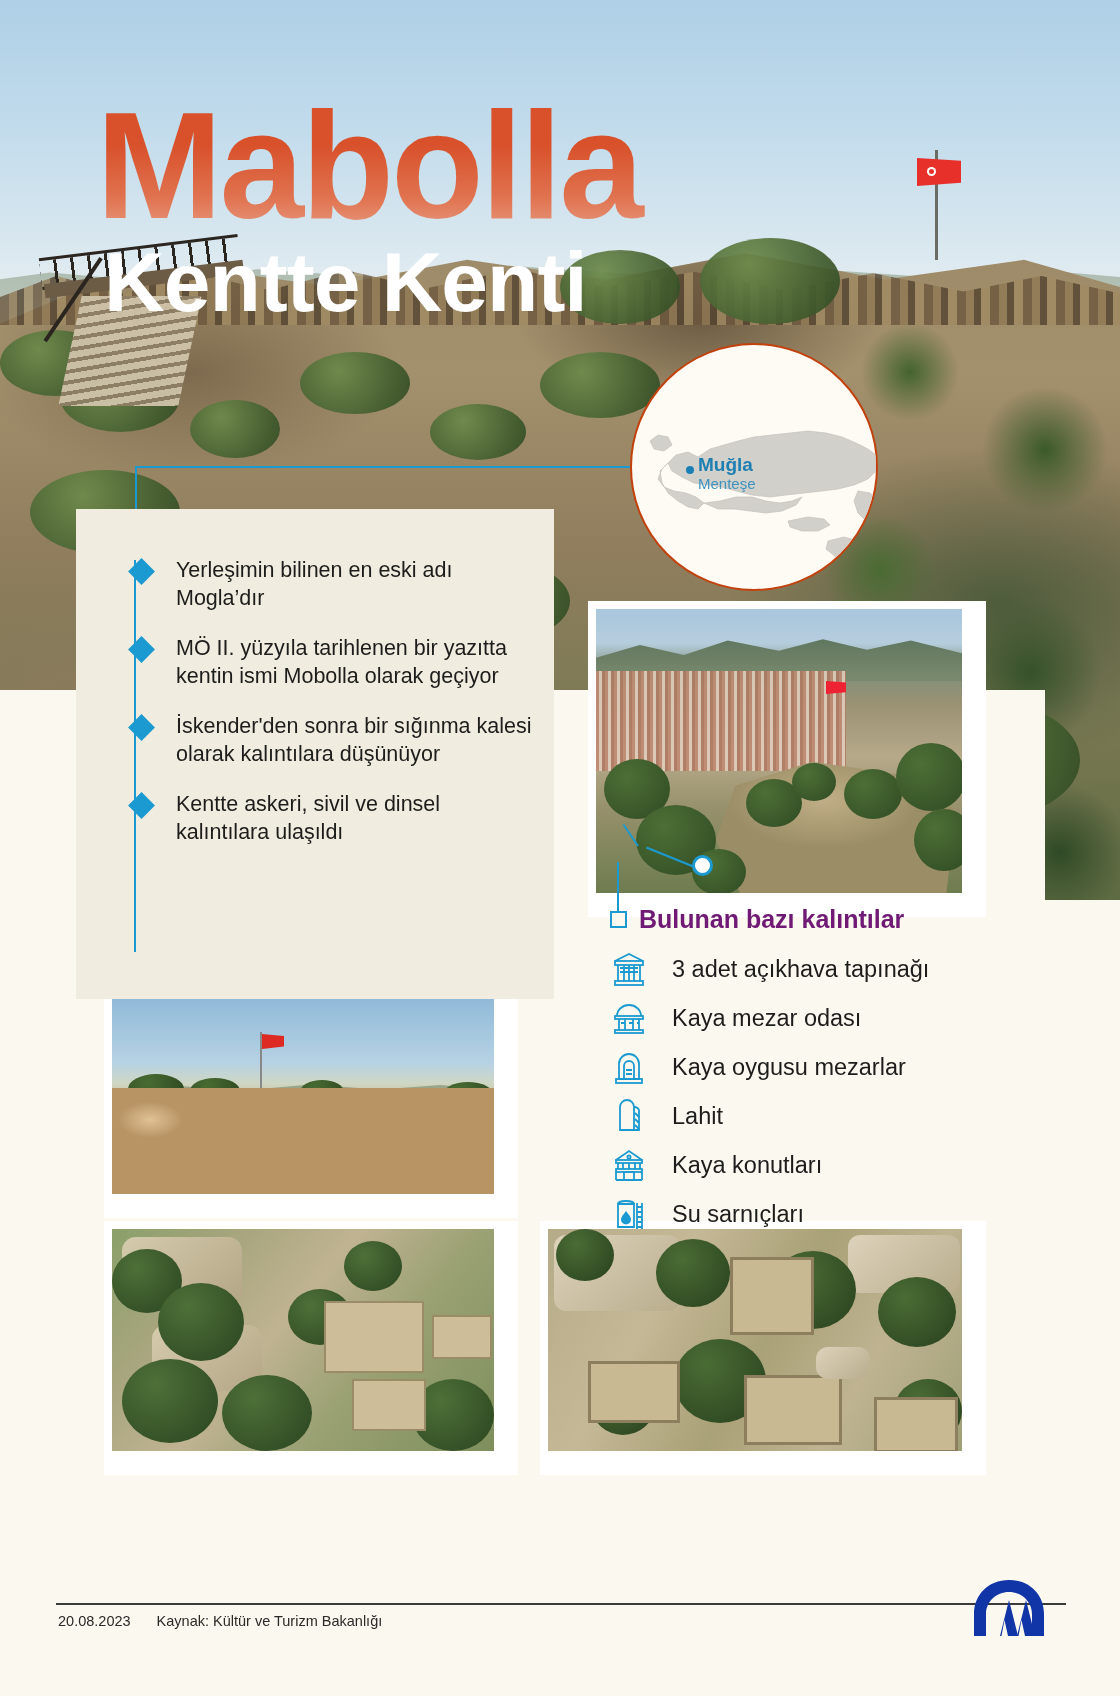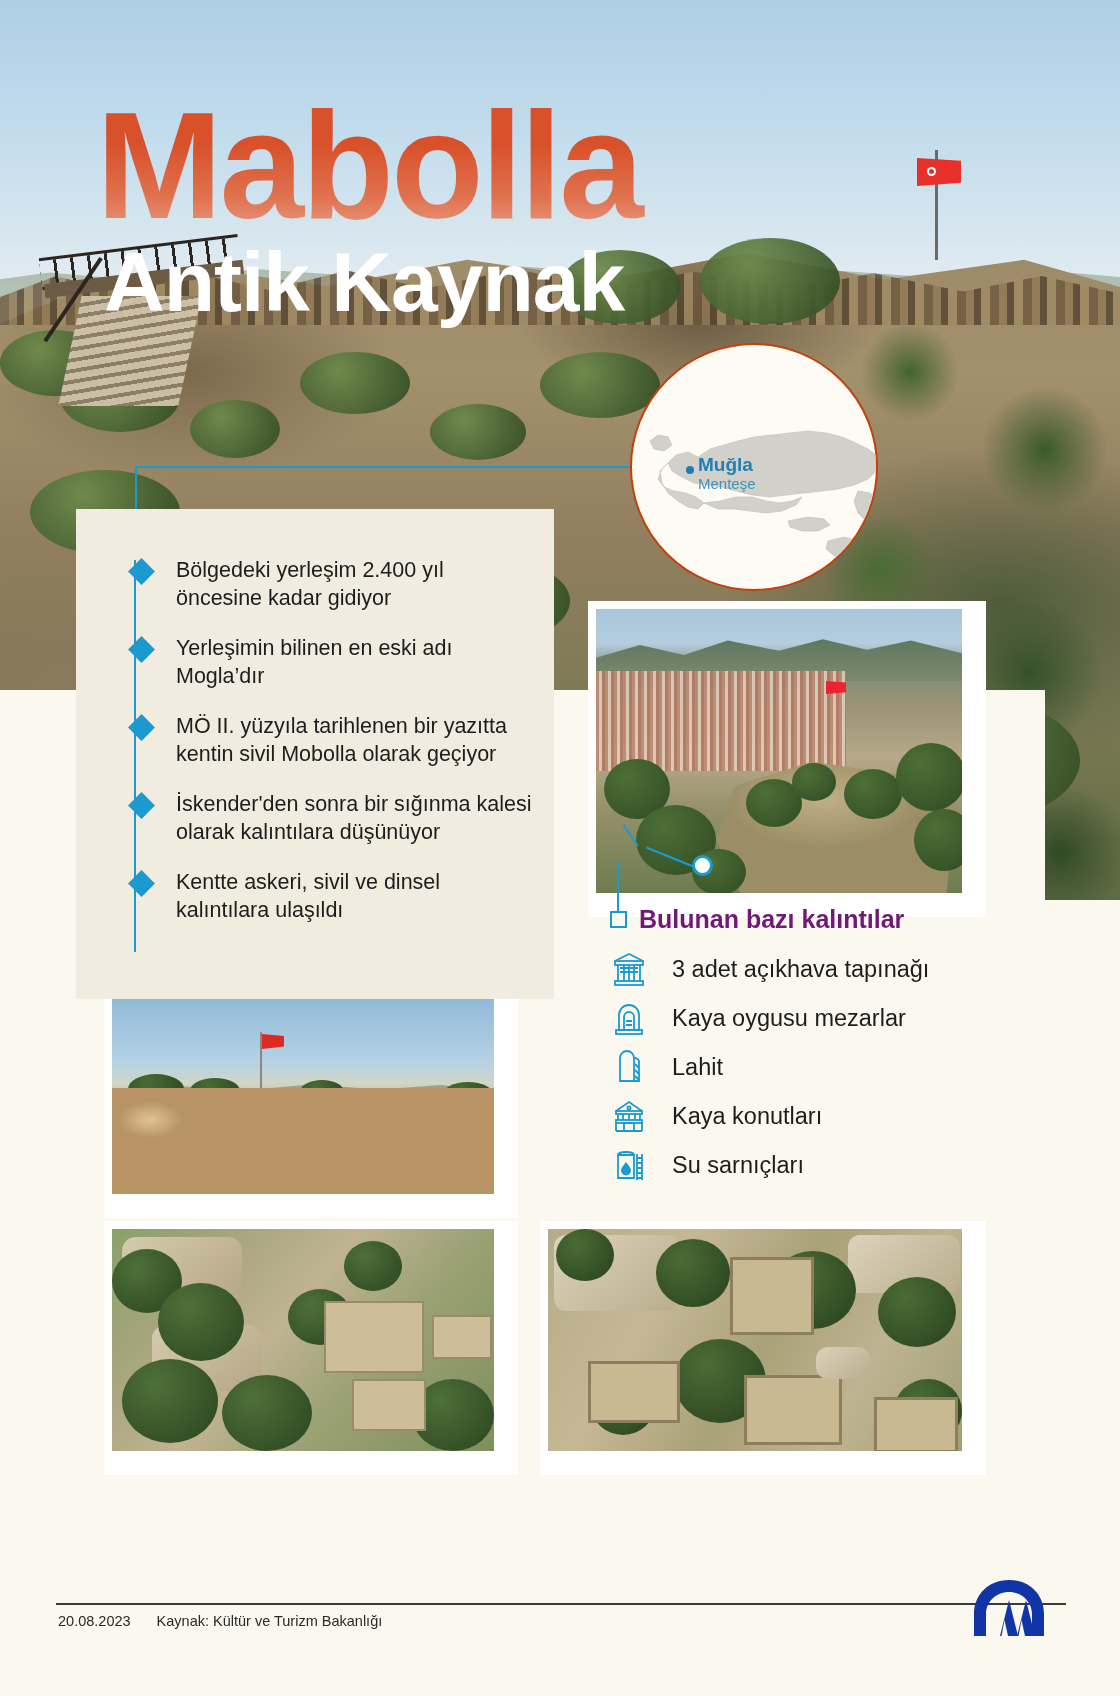--- a/index.html
+++ b/index.html
@@ -217,21 +217,21 @@
 
         <div class="flagpole"></div>
         <div class="flag"></div>
       </div>
     </div>
     <div class="hero-fade"></div>
   </div>
 
   <div class="title-wrap">
     <div class="title-main">Mabolla</div>
-    <div class="title-sub">Antik Kaynak</div>
+    <div class="title-sub">Kentte Kenti</div>
   </div>
 
   <div class="conn-v"></div>
   <div class="conn-h"></div>
 
   <div class="mapcircle">
     <svg width="244" height="244" viewBox="0 0 244 244">
       <g fill="#d2d0cb" stroke="#c4c2bc" stroke-width="0.7">
 
         <path d="M36 118 L44 110 L56 107 L66 112 L78 104 L92 100 L106 96 L122 92 L140 90 L158 88
@@ -257,29 +257,25 @@
     <div class="map-label">
       <div class="m1">Muğla</div>
       <div class="m2">Menteşe</div>
     </div>
   </div>
 
   <div class="facts">
     <div class="facts-inner">
       <div class="fact">
         <span class="diamond"></span>
-        <span class="ftext">Bölgedeki yerleşim 2.400 yıl öncesine kadar gidiyor</span>
-      </div>
-      <div class="fact">
-        <span class="diamond"></span>
         <span class="ftext">Yerleşimin bilinen en eski adı Mogla’dır</span>
       </div>
       <div class="fact">
         <span class="diamond"></span>
-        <span class="ftext">MÖ II. yüzyıla tarihlenen bir yazıtta kentin sivil Mobolla olarak geçiyor</span>
+        <span class="ftext">MÖ II. yüzyıla tarihlenen bir yazıtta kentin ismi Mobolla olarak geçiyor</span>
       </div>
       <div class="fact">
         <span class="diamond"></span>
         <span class="ftext">İskender'den sonra bir sığınma kalesi olarak kalıntılara düşünüyor</span>
       </div>
       <div class="fact">
         <span class="diamond"></span>
         <span class="ftext">Kentte askeri, sivil ve dinsel kalıntılara ulaşıldı</span>
       </div>
     </div>
@@ -320,20 +316,32 @@
           <path d="M3 11 L17 4 L31 11"></path>
             <rect x="3" y="11" width="28" height="4"></rect>
           <path d="M6 15 v16 M12 15 v16 M17 15 v16 M22 15 v16 M28 15 v16"></path>
           <rect x="3" y="31" width="28" height="4"></rect>
           <path d="M8 18 h18 M8 22 h18"></path>
         </svg>
       </span>
       <span class="lab">3 adet açıkhava tapınağı</span>
     </div>
 
+    <div class="fitem">
+      <span class="ico">
+        <svg width="34" height="38" viewBox="0 0 34 38" fill="none" stroke="#1b9ad1" stroke-width="1.8">
+          <path d="M5 17 a12 11 0 0 1 24 0"></path>
+            <rect x="3" y="17" width="28" height="3"></rect>
+          <path d="M7 20 v11 M13 20 v11 M21 20 v11 M27 20 v11"></path>
+          <rect x="3" y="31" width="28" height="3"></rect>
+          <path d="M9 24 h4 M17 24 h4 M25 24 h2"></path>
+        </svg>
+      </span>
+      <span class="lab">Kaya mezar odası</span>
+    </div>
 
     <div class="fitem">
       <span class="ico">
         <svg width="34" height="38" viewBox="0 0 34 38" fill="none" stroke="#1b9ad1" stroke-width="1.8">
           <path d="M7 31 v-15 a10 10 0 0 1 20 0 v15 z"></path>
           <path d="M12 31 v-13 a5 5 0 0 1 10 0 v13"></path>
           <path d="M14 22 h6 M14 26 h6"></path>
           <rect x="4" y="31" width="26" height="4"></rect>
         </svg>
       </span>

